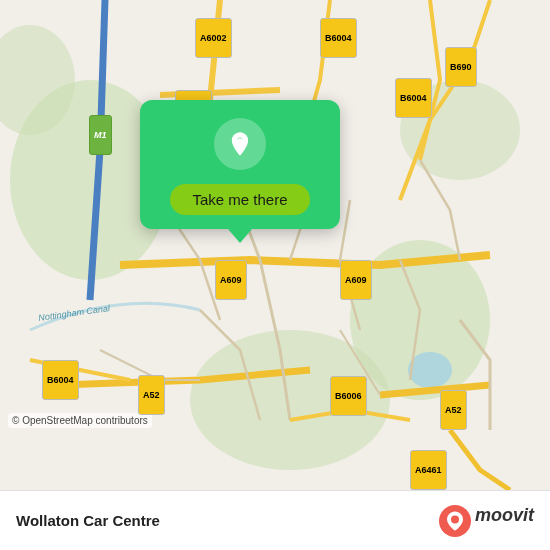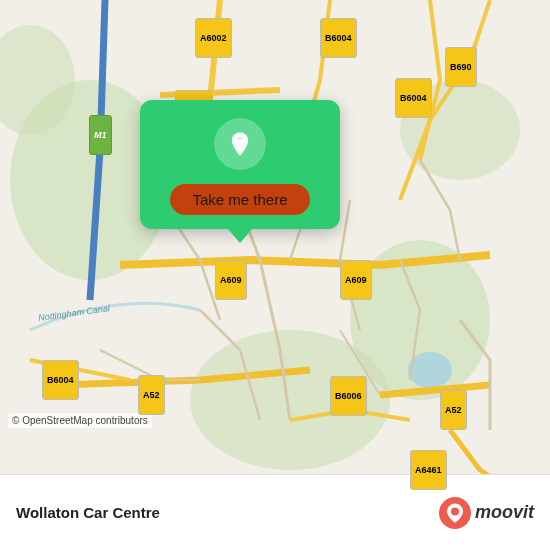--- a/index.html
+++ b/index.html
@@ -75,38 +75,38 @@
       margin-bottom: 10px;
     }
 
     .location-pin-svg {
       width: 28px;
       height: 28px;
     }
 
     .take-me-there-btn {
       color: #1a1a1a;
-      background: #c2410c;
+      background: #84cc16;
       border: none;
       border-radius: 20px;
       padding: 7px 22px;
       font-size: 15px;
       font-weight: 500;
       cursor: pointer;
       margin-top: 4px;
       white-space: nowrap;
     }
 
     
     .bottom-bar {
       position: absolute;
       bottom: 0;
       left: 0;
       width: 550px;
-      height: 76px;
+      height: 60px;
       background: #ffffff;
       display: flex;
       align-items: center;
       justify-content: space-between;
       padding: 0 16px;
       border-top: 1px solid #e0e0e0;
     }
 
     .bottom-left {
       display: flex;
@@ -119,21 +119,20 @@
       color: #222;
     }
 
     .location-region {
       font-size: 13px;
       color: #666;
     }
 
     .moovit-logo {
       display: flex;
-      align-items: center;
       gap: 4px;
     }
 
     .moovit-text {
       font-size: 18px;
       font-weight: 700;
       color: #333;
       font-style: italic;
     }
 

